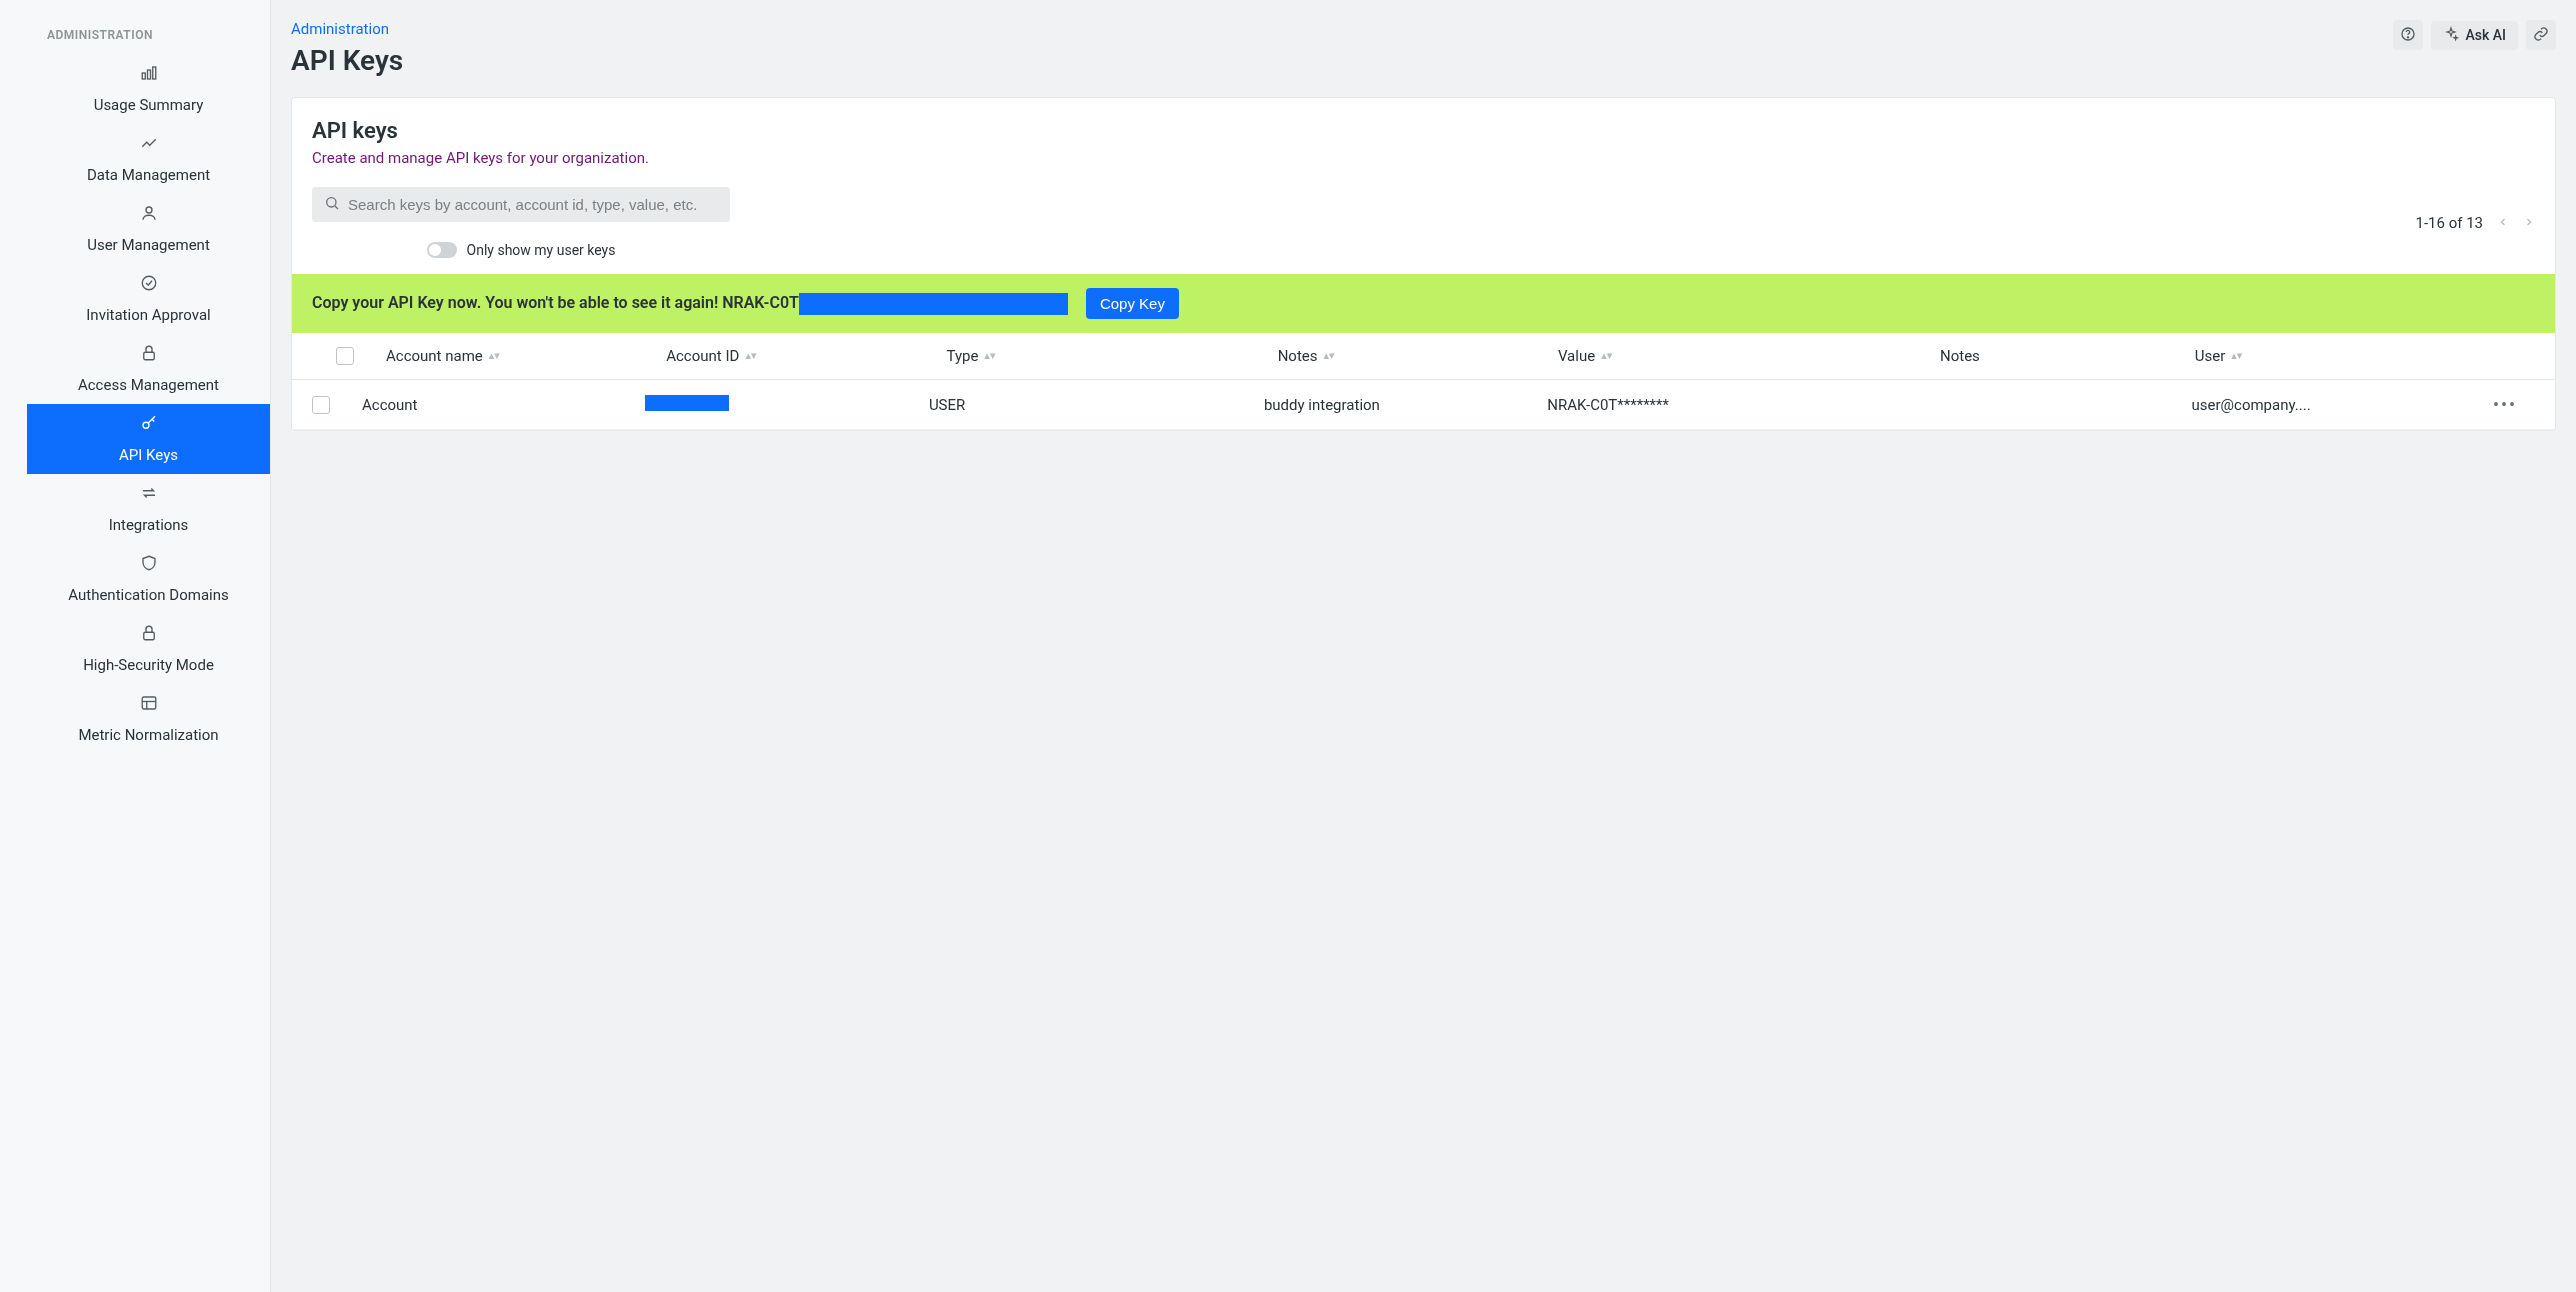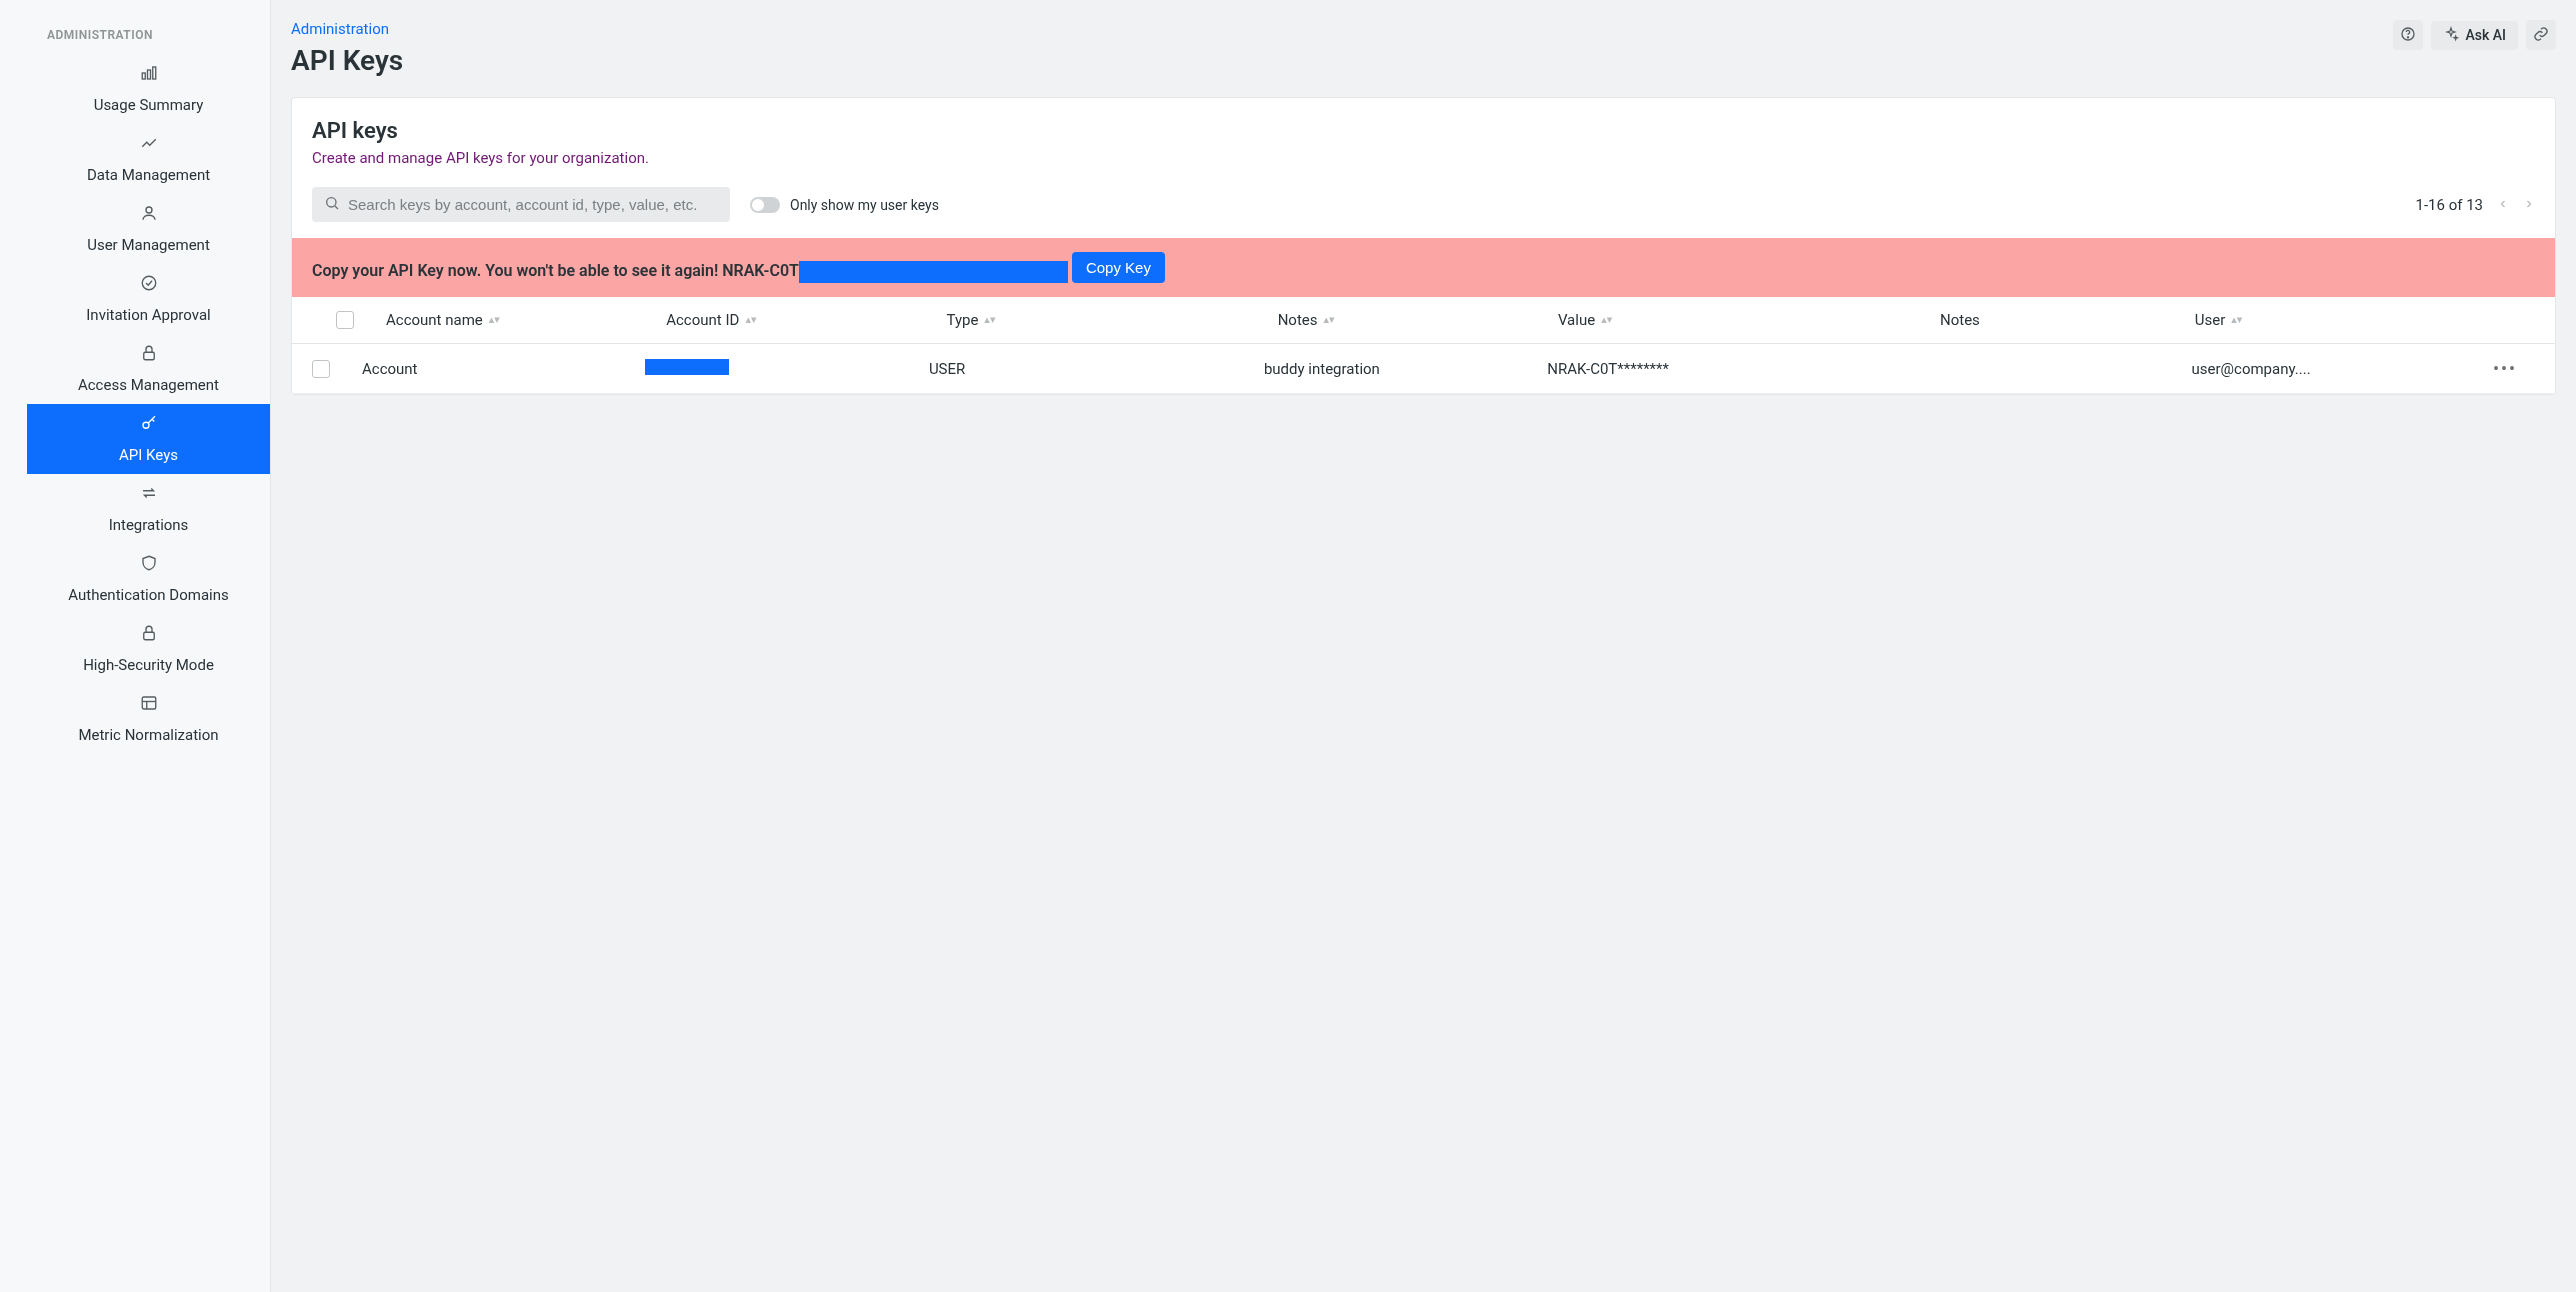--- a/index.html
+++ b/index.html
@@ -139,21 +139,21 @@
   font-size: 15px;
   cursor: pointer;
 }
 .toolbar {
   display: flex;
   align-items: center;
   justify-content: space-between;
   padding: 0 20px 16px;
   gap: 20px;
 }
-.toolbar-left { display: flex; align-items: center; gap: 20px; }
+.toolbar-left { display: flex; align-items: center; gap: 20px; flex-direction: column; }
 .search-box {
   display: flex;
   align-items: center;
   gap: 8px;
   background: #e8eaec;
   border-radius: 4px;
   padding: 8px 12px;
   width: 418px;
 }
 .search-box input {
@@ -180,24 +180,24 @@
   left: 2px; top: 2px;
   width: 12px; height: 12px;
   background: #fff;
   border-radius: 50%;
 }
 .pagination { display: flex; align-items: center; gap: 14px; font-size: 15px; color: #293338; }
 .page-arrow { color: #b7bbbd; cursor: pointer; font-size: 16px; }
 
 
 .banner {
-  background: #fca5a5;
-  display: flex;
-  align-items: flex-end;
-  gap: 4px;
+  background: #bef264;
+  display: flex;
+  align-items: center;
+  gap: 18px;
   padding: 14px 20px;
   font-size: 16px;
 }
 .banner-text { font-weight: 600; }
 .redact-block {
   display: inline-block;
   background: #0d6efd;
   height: 22px;
   width: 269px;
   vertical-align: middle;

